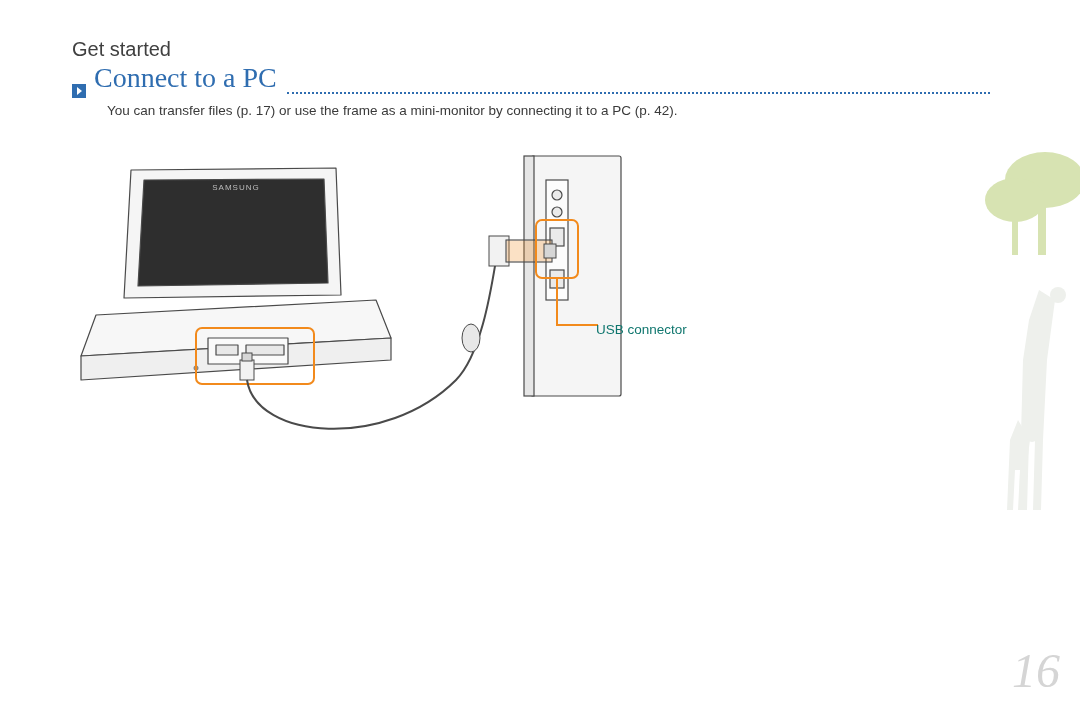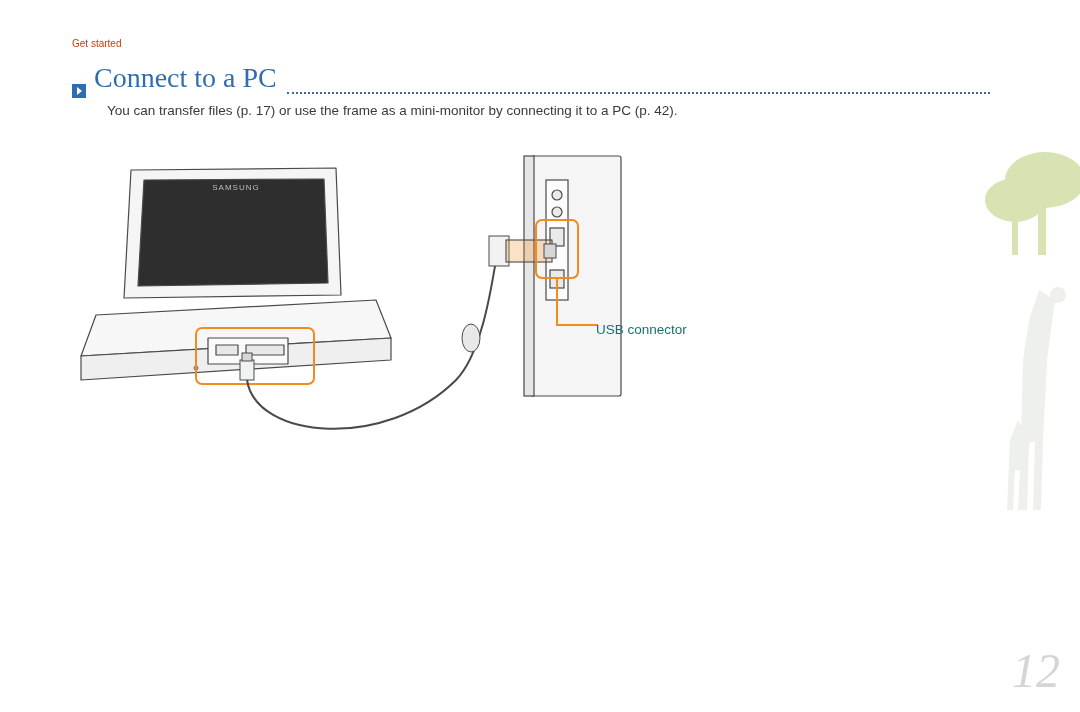--- a/index.html
+++ b/index.html
@@ -14,22 +14,22 @@
   }
   .page {
     position: relative;
     width: 100%;
     height: 100%;
   }
   .breadcrumb {
     position: absolute;
     top: 38px;
     left: 72px;
-    font-size: 10px;
-    color: #c2410c;
+    font-size: 20px;
+    color: #404040;
   }
   .heading-row {
     position: absolute;
     top: 62px;
     left: 72px;
     right: 90px;
     display: flex;
     align-items: flex-end;
   }
   .heading-icon {
@@ -189,15 +189,15 @@
     <g fill="#eef0ec">
 
       <path d="M95 160 l-8 60 l-4 80 l-2 70 l-8 0 l2 -70 l-6 0 l-2 70 l-8 0 l4 -150 l6 -40 l10 -30 z"></path>
       <circle cx="98" cy="155" r="8"></circle>
 
       <path d="M70 300 l-4 30 l-2 40 l-6 0 l2 -40 l-5 0 l-2 40 l-6 0 l3 -70 l8 -20 z"></path>
       <circle cx="72" cy="296" r="6"></circle>
     </g>
   </svg>
 
-  <div class="page-number">12</div>
+  <div class="page-number">16</div>
 
 </div>
 
 </body></html>

